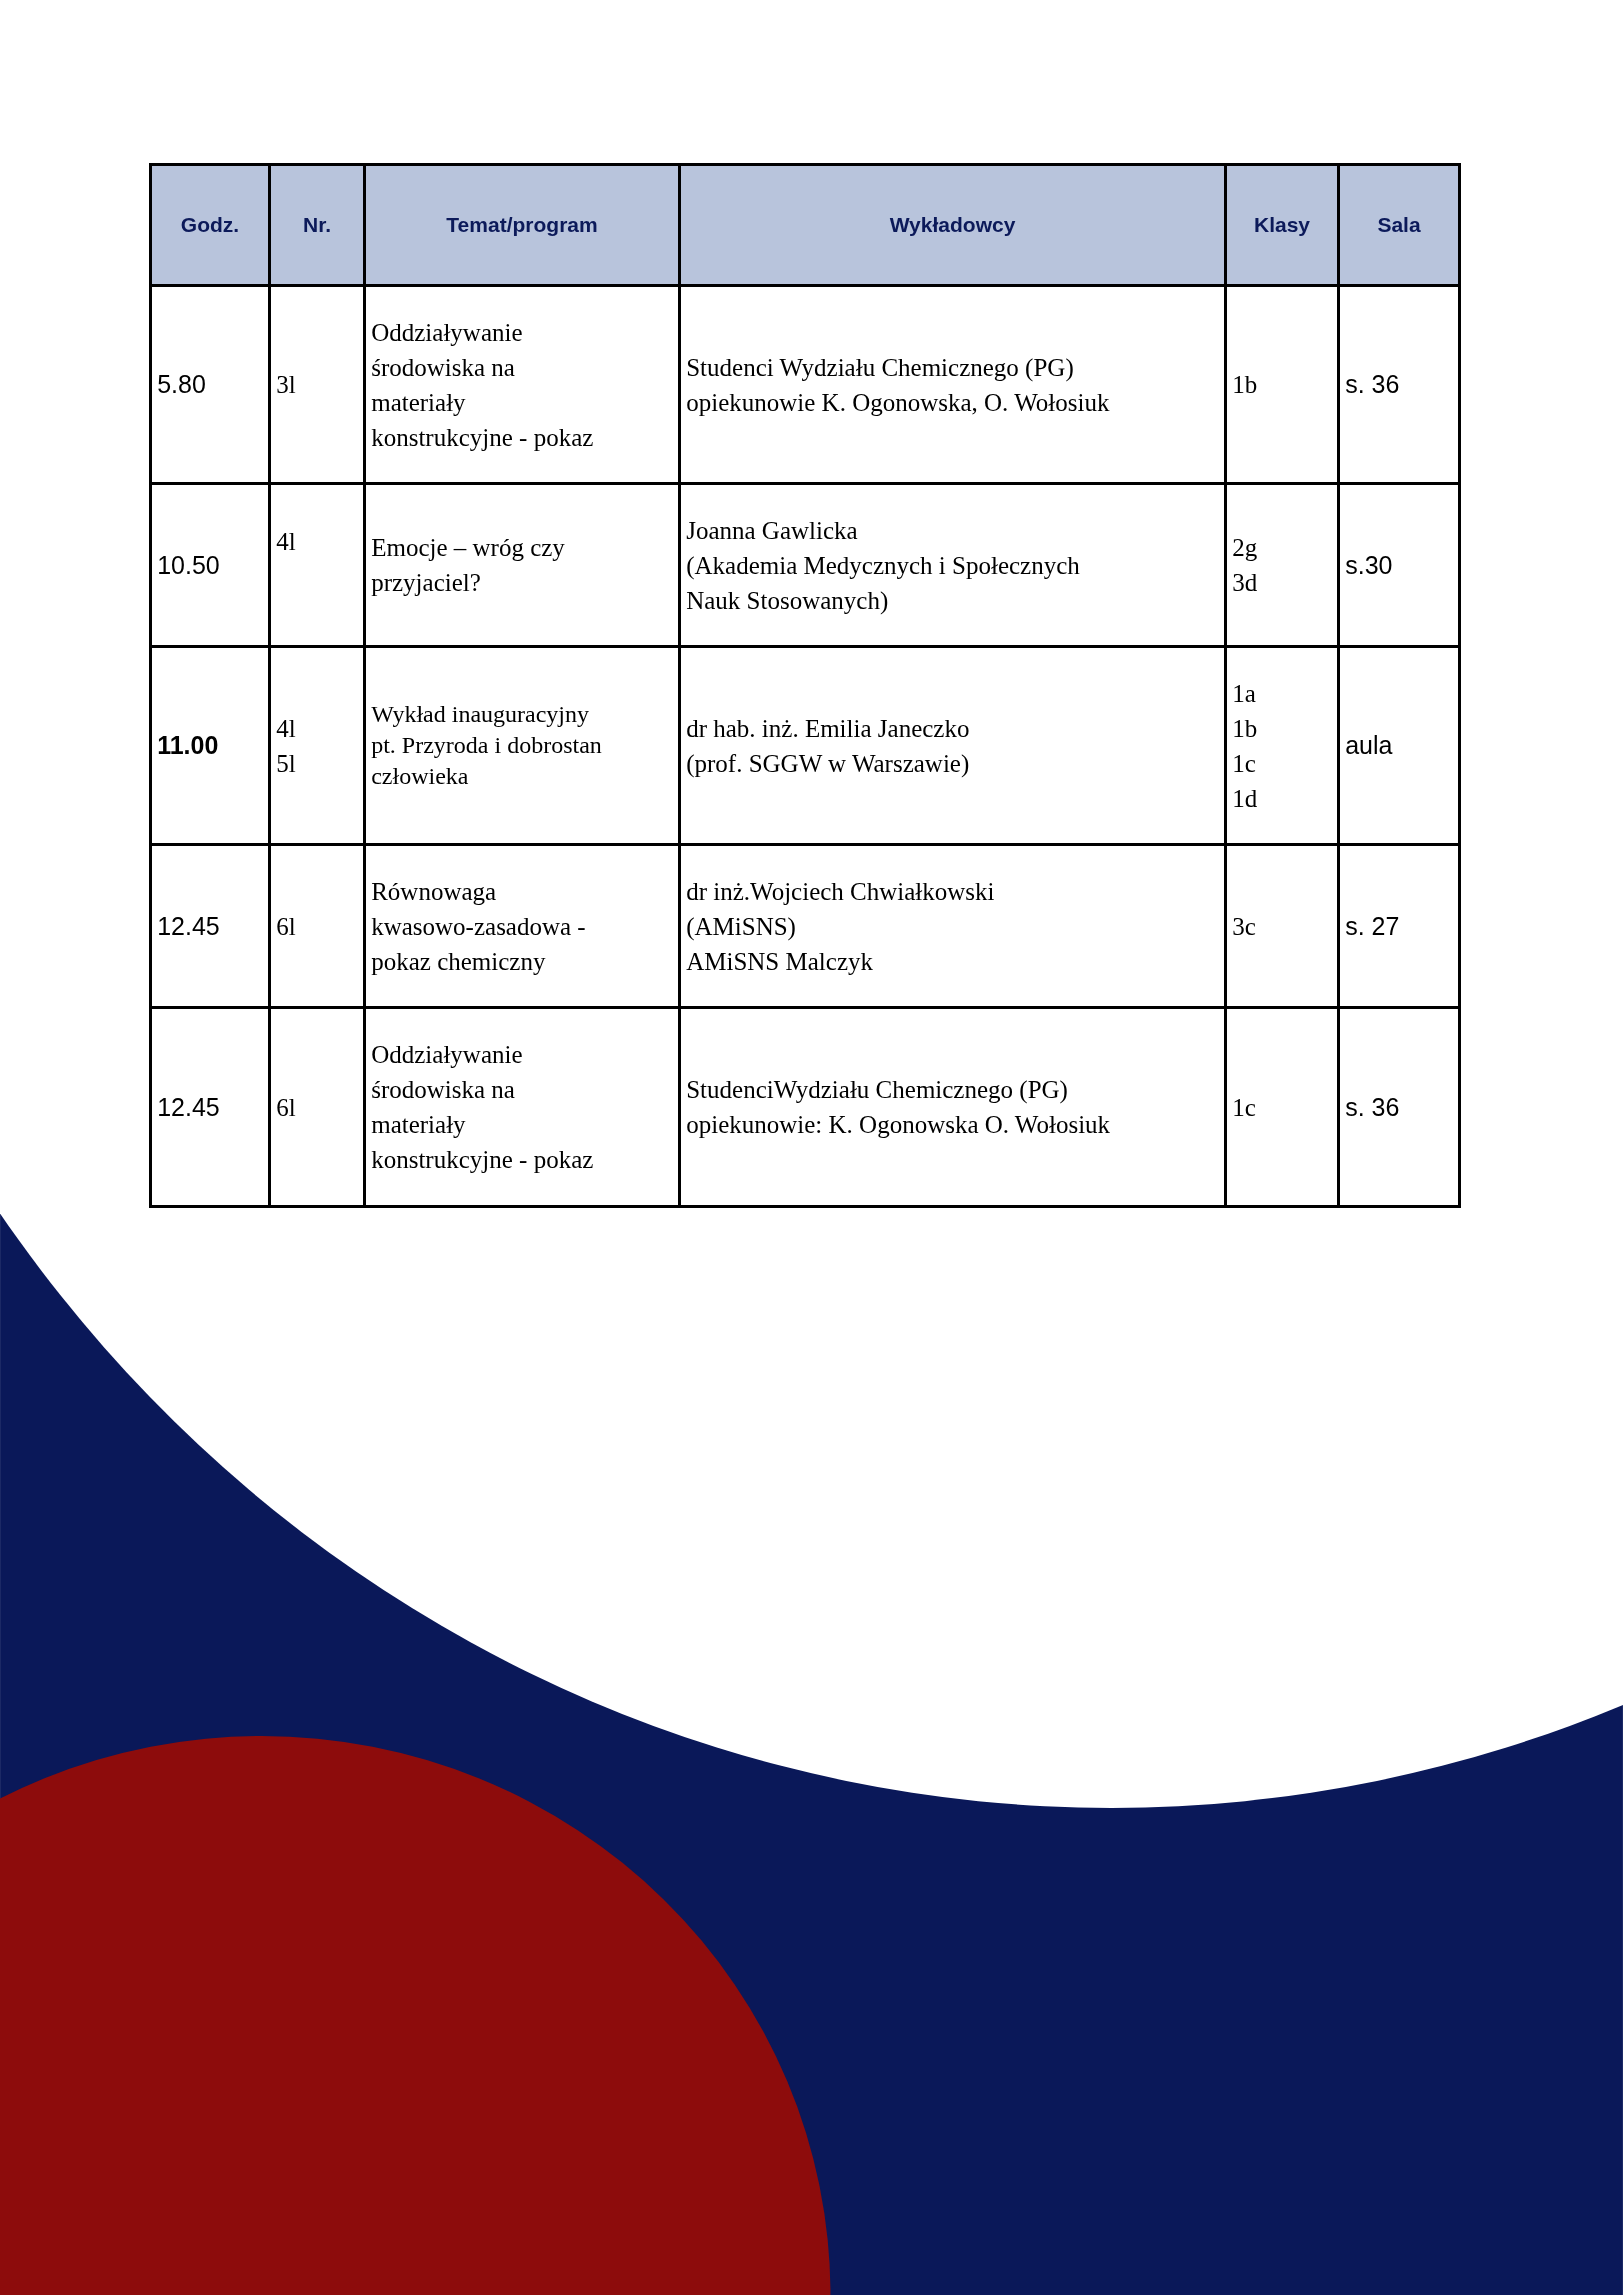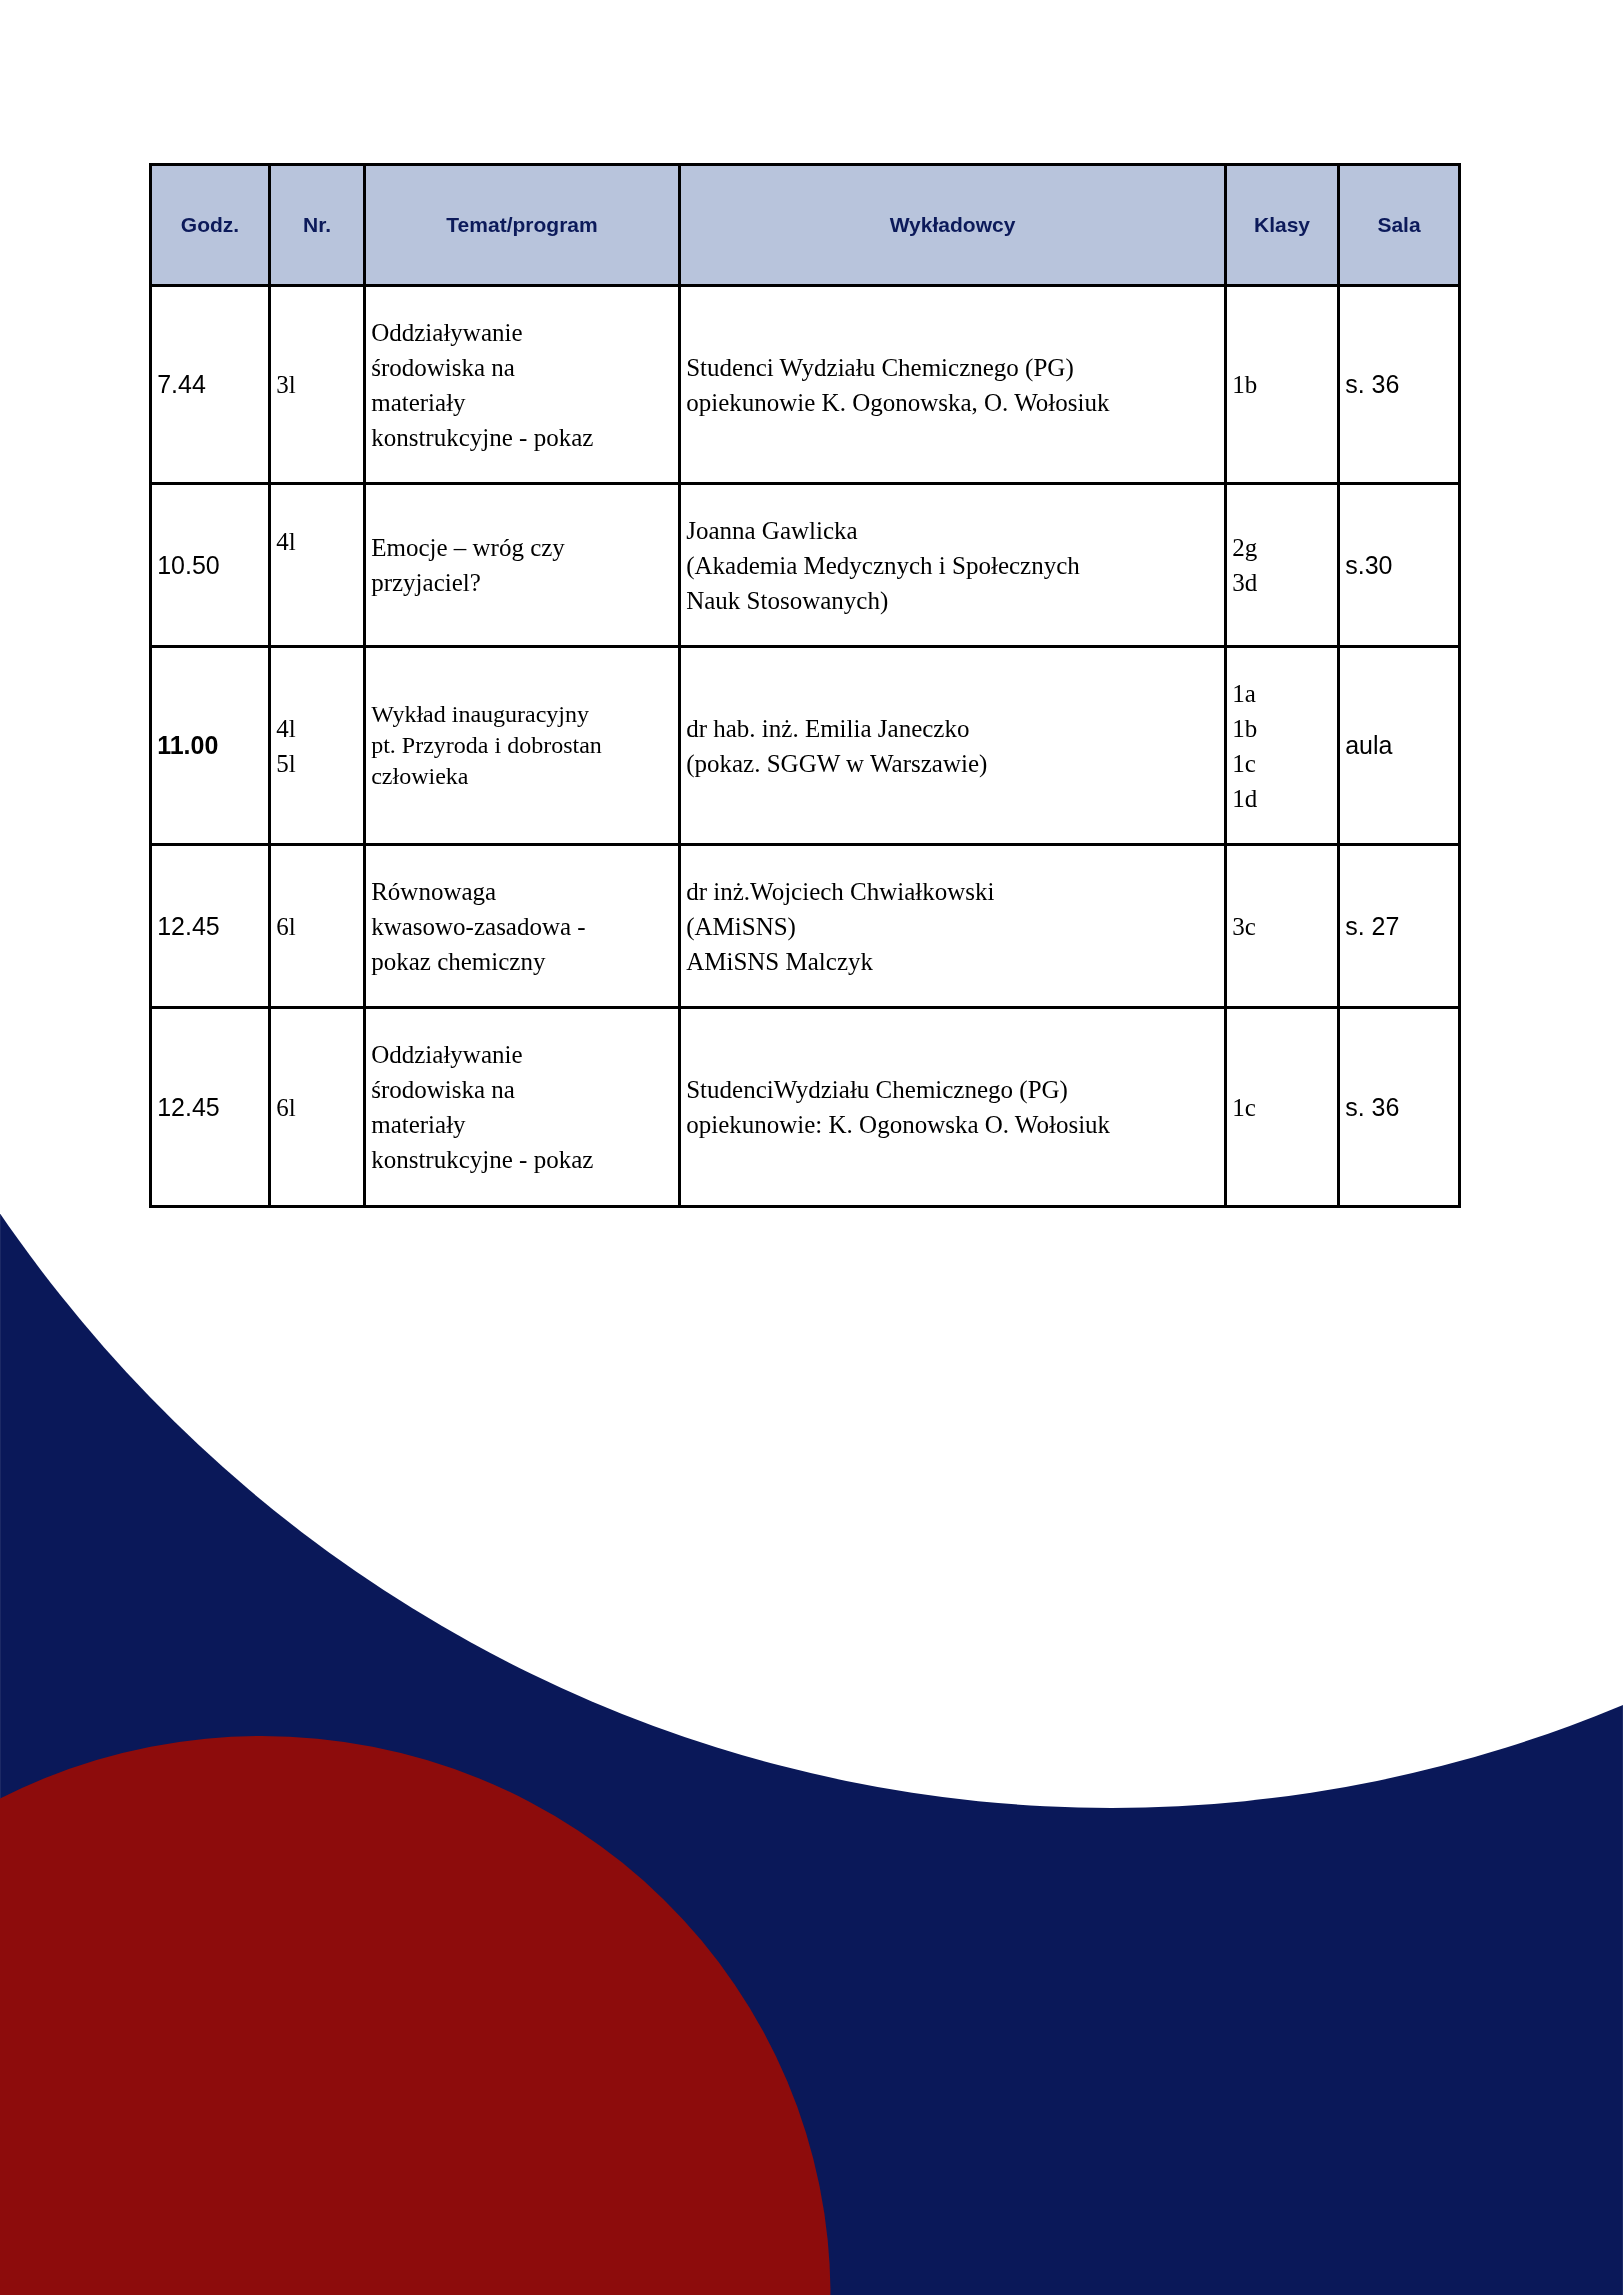--- a/index.html
+++ b/index.html
@@ -54,21 +54,21 @@
       <th>Nr.</th>
       <th>Temat/program</th>
       <th>Wykładowcy</th>
       <th>Klasy</th>
       <th>Sala</th>
     </tr>
   </thead>
   <tbody>
 
     <tr style="height:198px">
-      <td>7.44</td>
+      <td>5.80</td>
       <td>
         <span class="cell-line">3l</span>
       </td>
       <td>
         <span class="cell-line">Oddziaływanie</span>
         <span class="cell-line">środowiska na</span>
         <span class="cell-line">materiały</span>
         <span class="cell-line">konstrukcyjne - pokaz</span>
       </td>
       <td>
@@ -108,21 +108,21 @@
         <span class="cell-line">4l</span>
         <span class="cell-line">5l</span>
       </td>
       <td class="small">
         <span class="cell-line">Wykład inauguracyjny</span>
         <span class="cell-line">pt. Przyroda i dobrostan</span>
         <span class="cell-line">człowieka</span>
       </td>
       <td>
         <span class="cell-line">dr hab. inż. Emilia Janeczko</span>
-        <span class="cell-line">(pokaz. SGGW w Warszawie)</span>
+        <span class="cell-line">(prof. SGGW w Warszawie)</span>
       </td>
       <td>
         <span class="cell-line">1a</span>
         <span class="cell-line">1b</span>
         <span class="cell-line">1c</span>
         <span class="cell-line">1d</span>
       </td>
       <td>aula</td>
     </tr>
 

